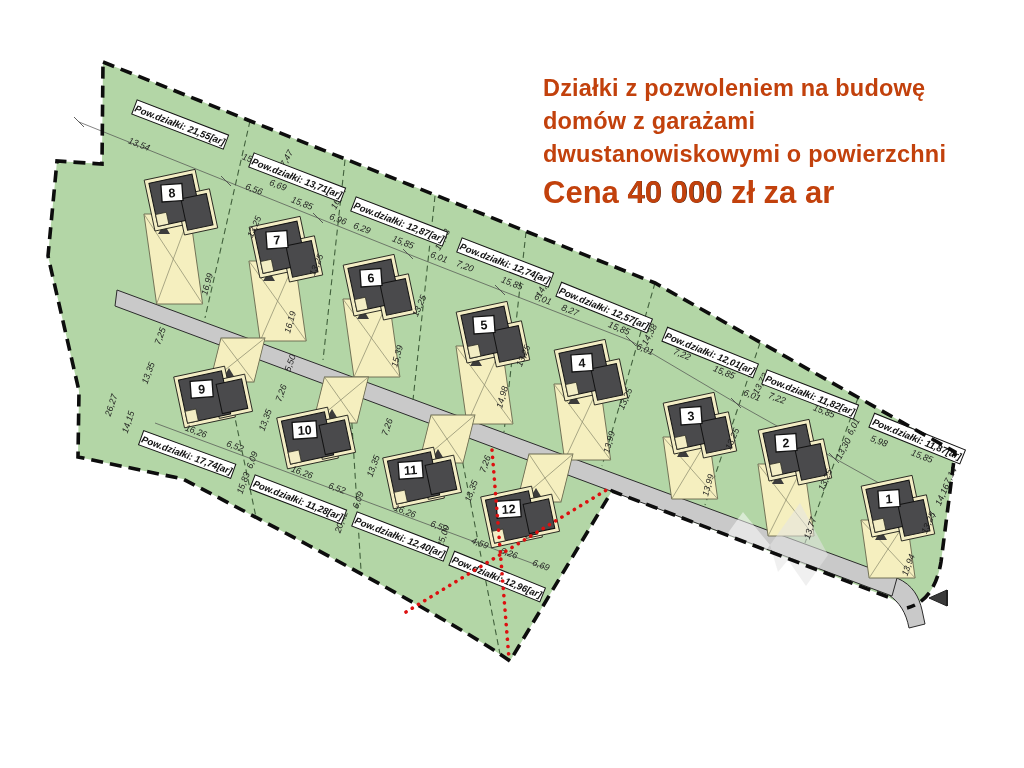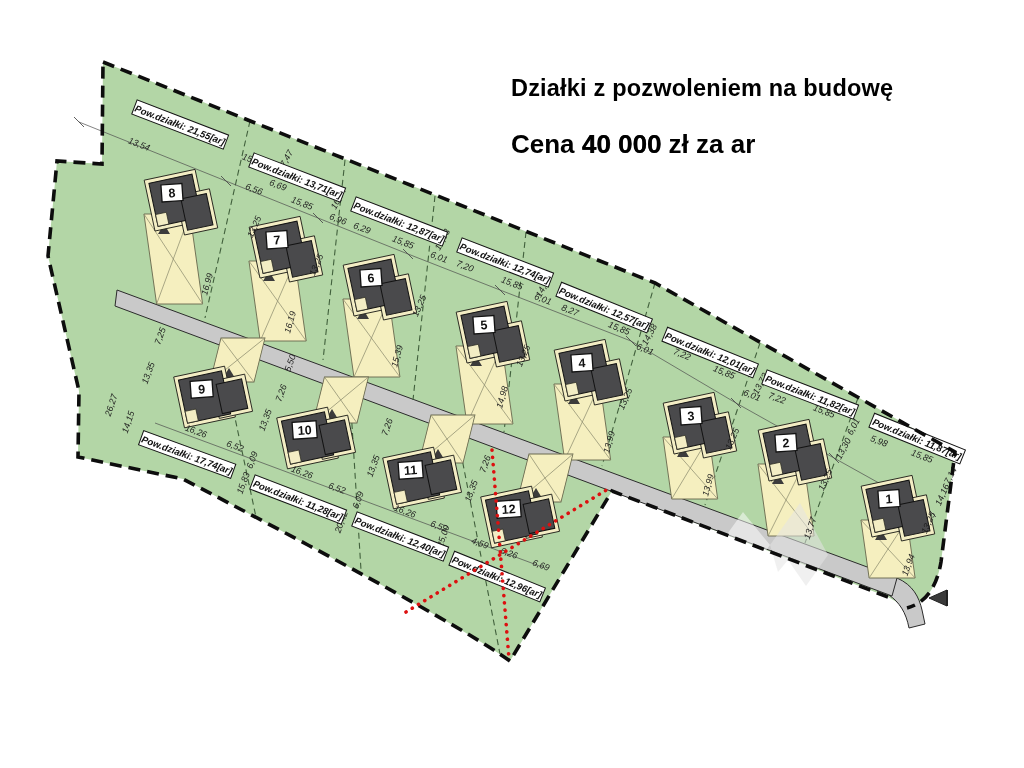--- a/index.html
+++ b/index.html
@@ -20,23 +20,23 @@
   .tri{fill:#3c3c3c;}
   .plate{fill:#ffffff;stroke:#121212;stroke-width:1.3;}
   .pnum{font:bold 12.5px "Liberation Sans",sans-serif;fill:#111;text-anchor:middle;}
   .dim{font:italic 9px "Liberation Sans",sans-serif;fill:#1f1f1f;text-anchor:middle;}
   .lblbox{fill:#ffffff;stroke:#141414;stroke-width:1;}
   .lbltxt{font:italic bold 9.5px "Liberation Sans",sans-serif;fill:#0e0e0e;text-anchor:middle;}
   .redx{fill:none;stroke:#dd1010;stroke-width:3.6;stroke-dasharray:0.1 7.2;stroke-linecap:round;}
   .wm1{fill:#ffffff;opacity:.5;}
   .wm2{fill:#e3e3e3;opacity:.55;}
   .sign{fill:#3a3a3a;stroke:#222;stroke-width:1;}
-  #title-block{position:absolute;left:511px;top:72px;width:440px;color:#000000;}
+  #title-block{position:absolute;left:543px;top:72px;width:440px;color:#c2410c;}
   #title-block .tl{font-size:23.5px;font-weight:600;line-height:33px;letter-spacing:0.2px;}
-  #price-line{margin-top:23px;font-size:26px;font-weight:600;line-height:33px;}
+  #price-line{margin-top:5px;font-size:31px;font-weight:600;line-height:33px;}
   #price-line .amount{font-weight:800;text-shadow:0.4px 0 #181818;}
 </style>
 </head>
 <body>
 
 <div id="stage">
 <svg width="1024" height="768" viewBox="0 0 1024 768">
 
   <path class="green" d="M103,62 L655,283 L955,452 L941,562 C936,592 922,604 907,608 L888,597 L612,491 L510,661 C462,626 292,536 183,479 L78,457 L79,391 L48,256 L57,161 L102,164 Z"></path>
 
@@ -433,19 +433,21 @@
   </g>
 
   <g transform="translate(938,598)">
     <path class="sign" d="M9,-8 L-9,0 L9,8 Z"></path>
     <path d="M9,-8 L9,8" stroke="#222" stroke-width="2"></path>
   </g>
 </svg>
 
   <div id="title-block">
     <div class="tl">Działki z pozwoleniem na budowę</div>
+    <div class="tl">domów z garażami</div>
+    <div class="tl">dwustanowiskowymi o powierzchni</div>
     <div id="price-line">
       <span>Cena</span>
       <span class="amount">40 000</span>
       <span>zł za ar</span>
     </div>
   </div>
 </div>
 
 </body></html>

